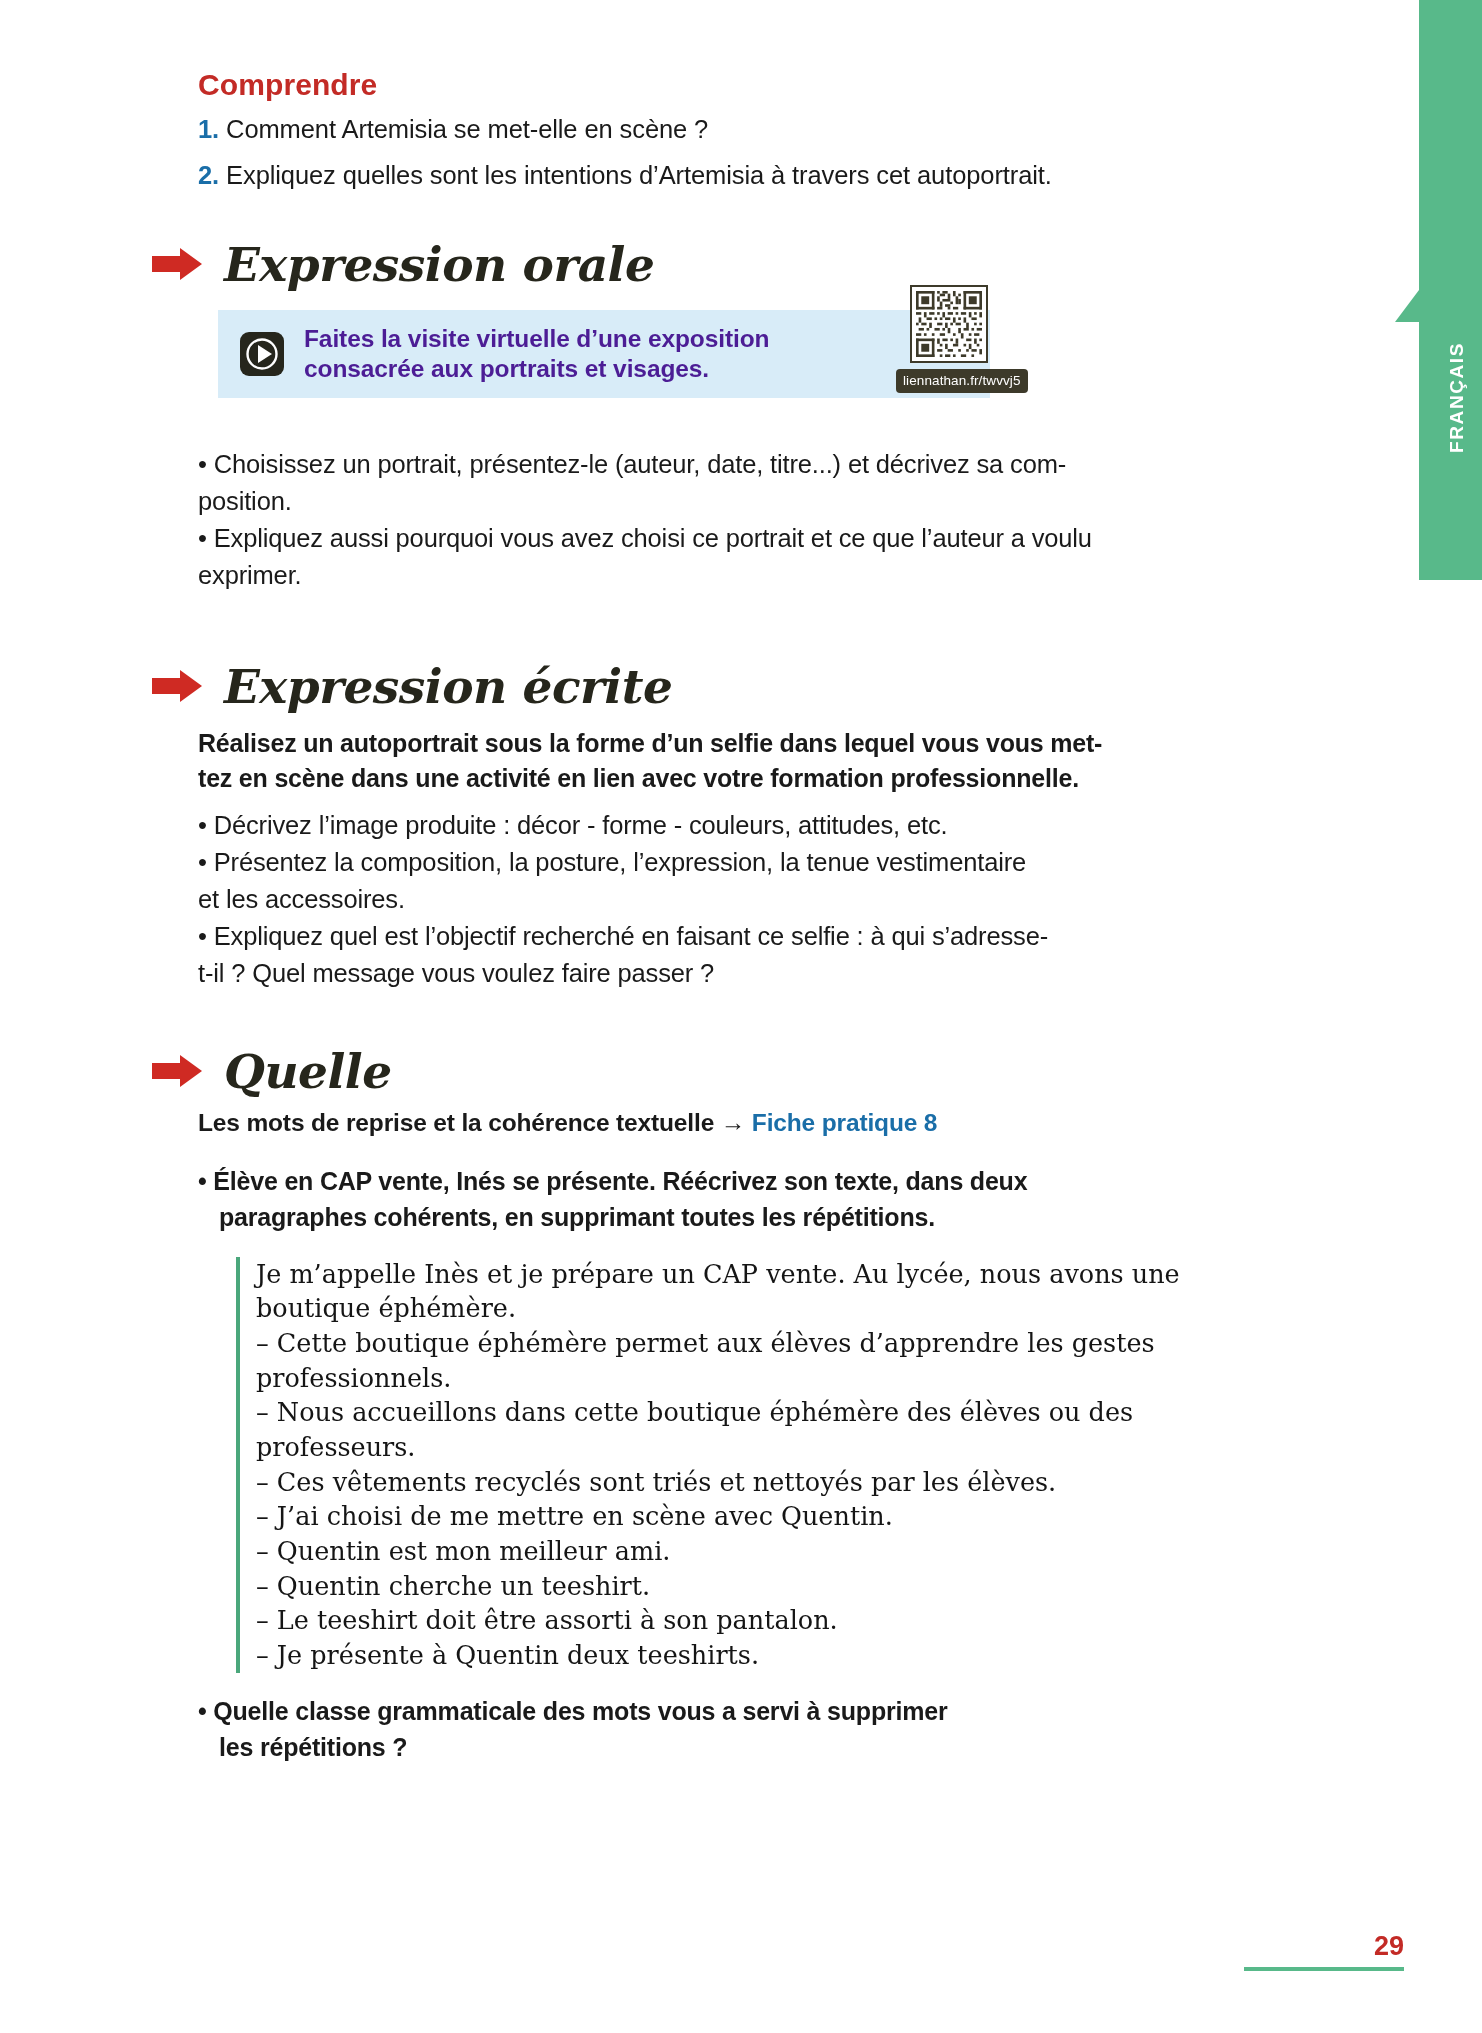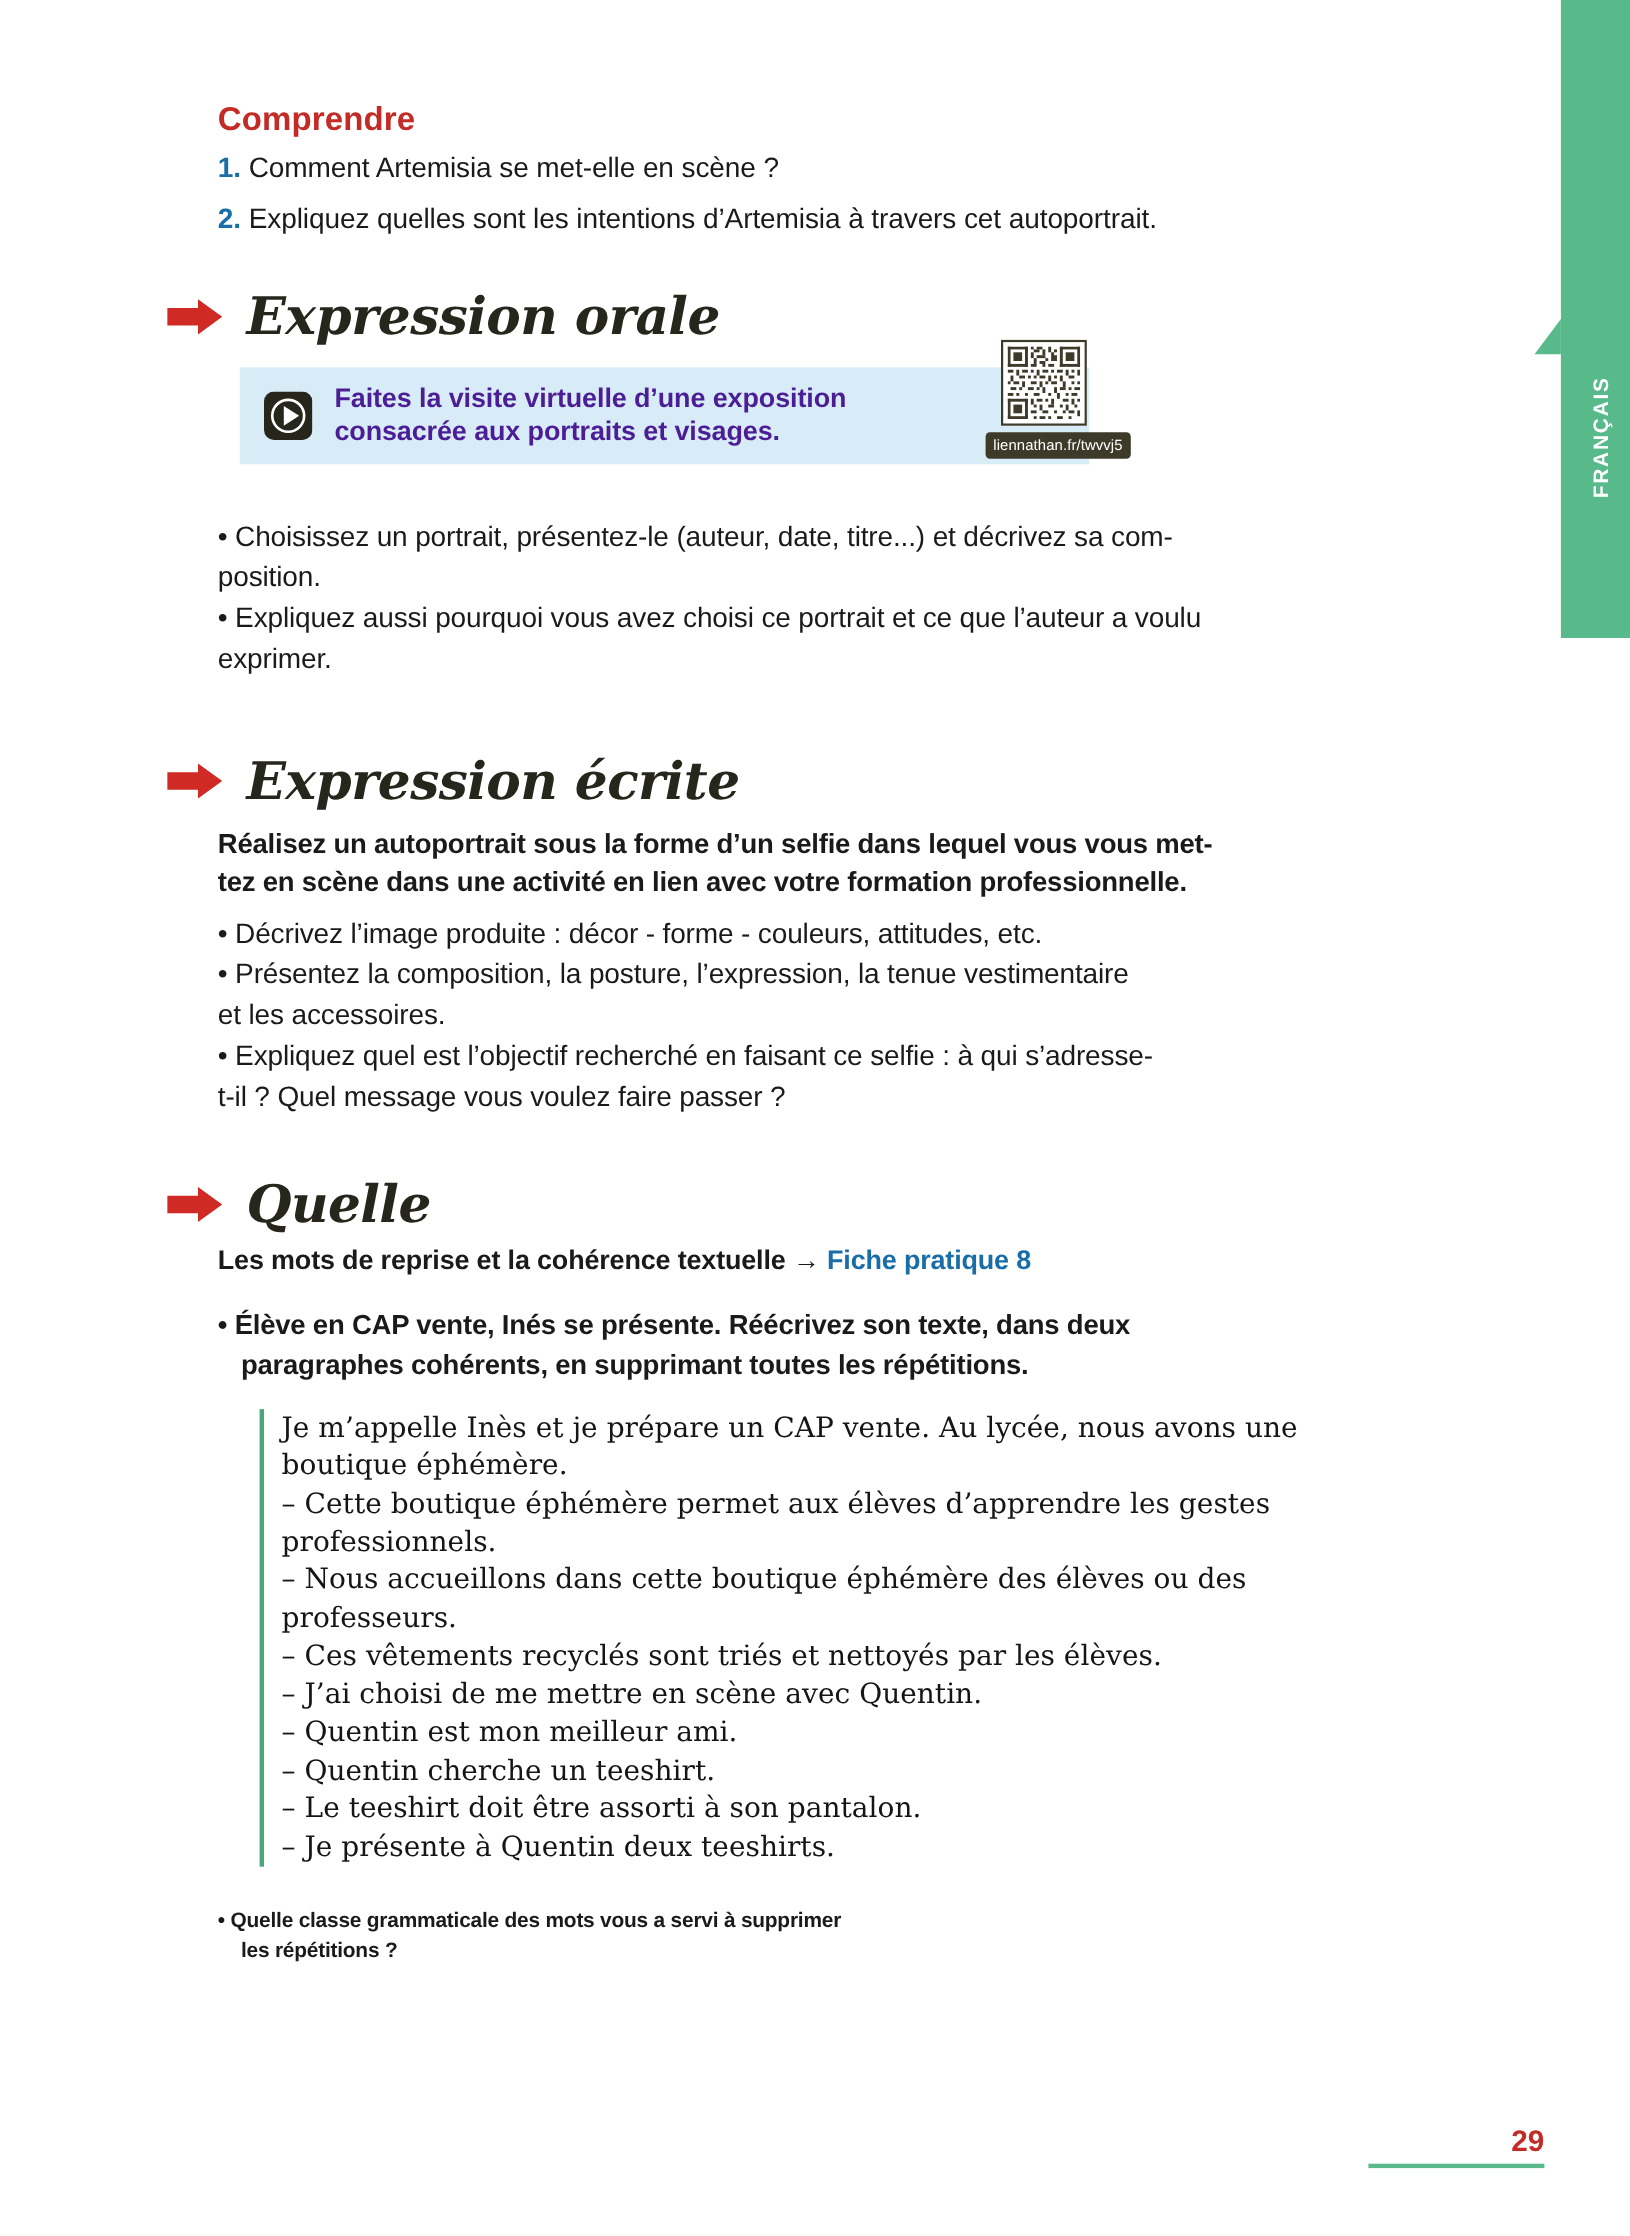--- a/index.html
+++ b/index.html
@@ -65,21 +65,21 @@
     top: 0;
     width: 1060px;
   }
 
   
   .comprendre-title {
     color: #c32b26;
     font-size: 30px;
     font-weight: 700;
     margin: 0;
-    padding-top: 92px;
+    padding-top: 68px;
     letter-spacing: 0.1px;
   }
   .q-list {
     margin: 0;
     padding: 0;
     list-style: none;
   }
   .q-item {
     font-size: 25.5px;
     color: #1a1a1a;
@@ -241,26 +241,26 @@
     font-family: "DejaVu Serif", "Liberation Serif", serif;
     font-size: 25.5px;
     color: #151515;
     line-height: 1.36;
     width: 960px;
     box-sizing: border-box;
   }
   .quote-line { margin: 0; }
 
   .final-question {
-    font-size: 19px;
+    font-size: 25px;
     font-weight: 700;
     color: #1a1a1a;
     line-height: 1.45;
     letter-spacing: -0.2px;
-    margin-top: 36px;
+    margin-top: 20px;
     padding-left: 21px;
     text-indent: -21px;
   }
 
   
   .footer {
     position: absolute;
     right: 78px;
     bottom: 62px;
     text-align: right;

